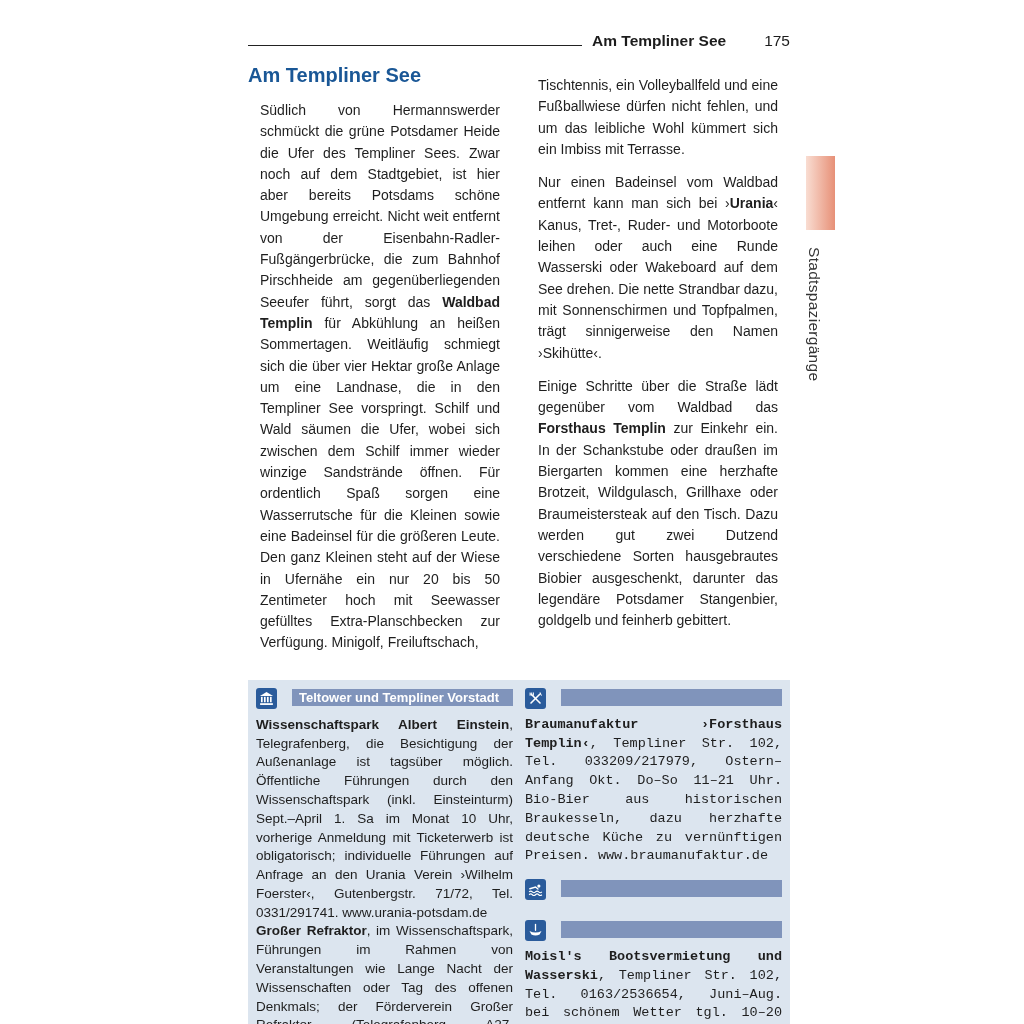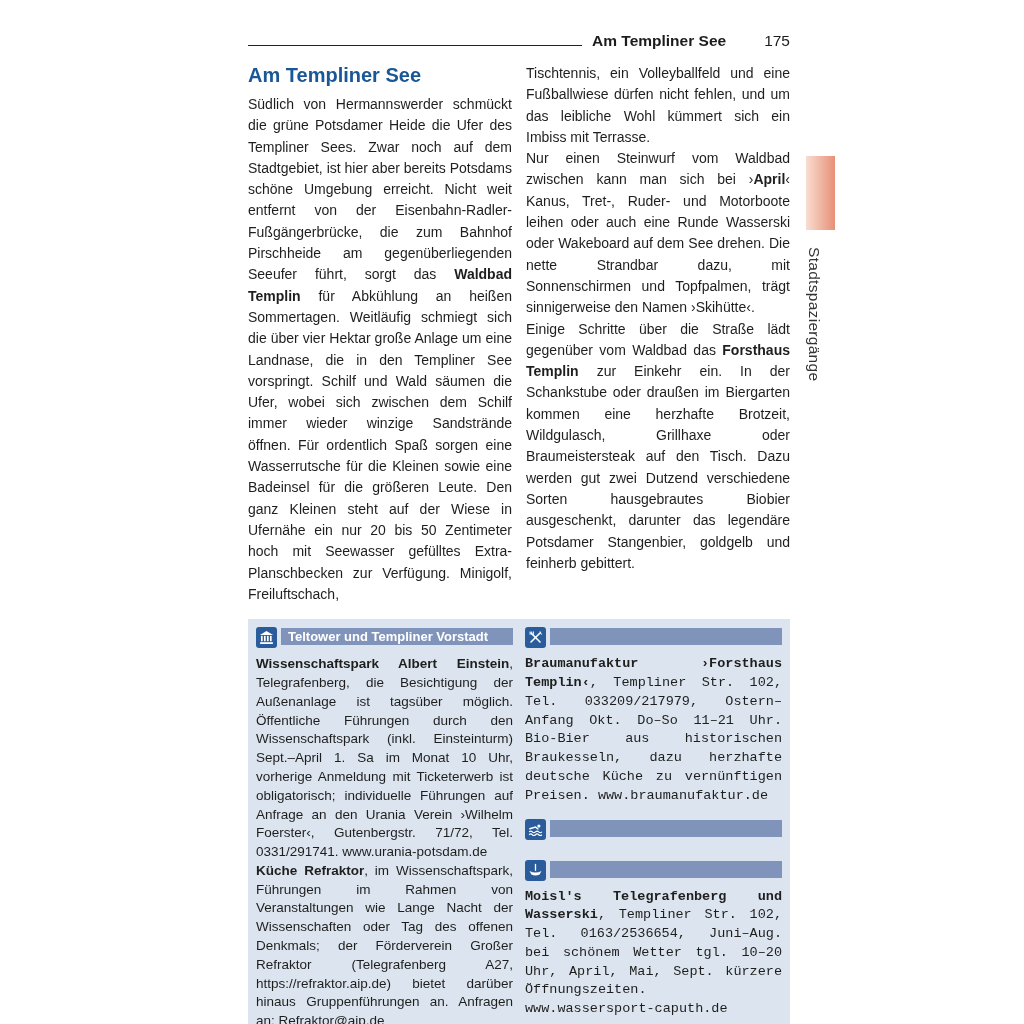--- a/index.html
+++ b/index.html
@@ -12,27 +12,27 @@
   
   .running-header { display:flex; align-items:flex-end; font-size:15.5px; color:#1c1c1c; height:20px; }
   .rh-rule { flex:1; border-bottom:1.5px solid #222; margin:0 10px 4px 0; }
   .rh-title { font-weight:700; margin-right:38px; white-space:nowrap; }
   .rh-page { font-weight:400;margin-top:24px; }
 
   
   .cols { display:flex; gap:14px; margin-top:13px; }
   .col { width:264px; text-align:justify; font-size:14px; line-height:21.3px; color:#1e1e1e; hyphens:auto; }
   .article-title { color:#1a5796; font-size:20px; line-height:25px; font-weight:700; margin:0 0 6px 0; text-align:left; }
-  .col p { margin:0; }
+  .col p { margin:12px; }
   .b { font-weight:700; }
 
   
   .infobox { margin-top:14px; height:446px; background:#dce5ef; display:flex; gap:12px; padding:8px 8px 10px 8px; }
   .box-col { flex:1; min-width:0; font-size:13.5px; line-height:18.8px; text-align:justify; color:#1e1e1e; display:flex; flex-direction:column; hyphens:auto; }
-  .box-header { display:flex; gap:4px; align-items:flex-start; margin-bottom:7px; }
+  .box-header { display:flex; gap:15px; align-items:flex-start; margin-bottom:7px; }
   .icon-sq { width:21px; height:21px; border-radius:3px; background:#2a5b9b; display:flex; align-items:center; justify-content:center; flex:none; }
   .bar { flex:1; height:17px; background:#8094bb; color:#ffffff; font-weight:700; font-size:13px; line-height:17px; padding-left:7px; white-space:nowrap; overflow:hidden; margin-top:1px; }
   .box-col p { margin:0; }
   .box-section { margin-top:13px;font-family:Liberation Mono, monospace; }
   .box-section:first-child { margin-top:0; }
 
   
   .tab { position:absolute; left:806px; top:156px; width:29px; height:74px; background:linear-gradient(to right,#f9ddd2,#e79077); }
   .vlabel { position:absolute; left:805px; top:247px; writing-mode:vertical-rl; text-orientation:sideways; font-size:15.5px; letter-spacing:0.3px; color:#333333; }
 </style>
@@ -49,21 +49,21 @@
       <span class="rh-page">175</span>
     </div>
 
     <div class="cols">
       <div class="col">
         <h1 class="article-title">Am Templiner See</h1>
         <p><span>Südlich von Hermannswerder schmückt die grüne Potsdamer Heide die Ufer des Templiner Sees. Zwar noch auf dem Stadtgebiet, ist hier aber bereits Potsdams schöne Umgebung erreicht. Nicht weit entfernt von der Eisenbahn-Radler-Fußgängerbrücke, die zum Bahnhof Pirschheide am gegenüberliegenden Seeufer führt, sorgt das </span><span class="b">Waldbad Templin</span><span> für Abkühlung an heißen Sommertagen. Weitläufig schmiegt sich die über vier Hektar große Anlage um eine Landnase, die in den Templiner See vorspringt. Schilf und Wald säumen die Ufer, wobei sich zwischen dem Schilf immer wieder winzige Sandstrände öffnen. Für ordentlich Spaß sorgen eine Wasserrutsche für die Kleinen sowie eine Badeinsel für die größeren Leute. Den ganz Kleinen steht auf der Wiese in Ufernähe ein nur 20 bis 50 Zentimeter hoch mit Seewasser gefülltes Extra-Planschbecken zur Verfügung. Minigolf, Freiluftschach,</span></p>
       </div>
       <div class="col">
         <p><span>Tischtennis, ein Volleyballfeld und eine Fußballwiese dürfen nicht fehlen, und um das leibliche Wohl kümmert sich ein Imbiss mit Terrasse.</span></p>
-        <p><span>Nur einen Steinwurf vom Waldbad zwischen kann man sich bei ›</span><span class="b">April</span><span>‹ Kanus, Tret-, Ruder- und Motorboote leihen oder auch eine Runde Wasserski oder Wakeboard auf dem See drehen. Die nette Strandbar dazu, mit Sonnenschirmen und Topfpalmen, trägt sinnigerweise den Namen ›Skihütte‹.</span></p>
+        <p><span>Nur einen Badeinsel vom Waldbad entfernt kann man sich bei ›</span><span class="b">Urania</span><span>‹ Kanus, Tret-, Ruder- und Motorboote leihen oder auch eine Runde Wasserski oder Wakeboard auf dem See drehen. Die nette Strandbar dazu, mit Sonnenschirmen und Topfpalmen, trägt sinnigerweise den Namen ›Skihütte‹.</span></p>
         <p><span>Einige Schritte über die Straße lädt gegenüber vom Waldbad das </span><span class="b">Forsthaus Templin</span><span> zur Einkehr ein. In der Schankstube oder draußen im Biergarten kommen eine herzhafte Brotzeit, Wildgulasch, Grillhaxe oder Braumeistersteak auf den Tisch. Dazu werden gut zwei Dutzend verschiedene Sorten hausgebrautes Biobier ausgeschenkt, darunter das legendäre Potsdamer Stangenbier, goldgelb und feinherb gebittert.</span></p>
       </div>
     </div>
 
     <div class="infobox">
 
       <div class="box-col">
         <div class="box-header">
           <span class="icon-sq">
             <svg width="15" height="15" viewBox="0 0 16 16" aria-hidden="true">
@@ -71,21 +71,21 @@
               <rect x="2.1" y="6.2" width="1.8" height="5.8" fill="#fff"></rect>
               <rect x="5.3" y="6.2" width="1.8" height="5.8" fill="#fff"></rect>
               <rect x="8.5" y="6.2" width="1.8" height="5.8" fill="#fff"></rect>
               <rect x="11.7" y="6.2" width="1.8" height="5.8" fill="#fff"></rect>
               <rect x="1.2" y="13" width="13.6" height="1.9" fill="#fff"></rect>
             </svg>
           </span>
           <span class="bar">Teltower und Templiner Vorstadt</span>
         </div>
         <p><span class="b">Wissenschaftspark Albert Einstein</span><span>, Telegrafenberg, die Besichtigung der Außenanlage ist tagsüber möglich. Öffentliche Führungen durch den Wissenschaftspark (inkl. Einsteinturm) Sept.–April 1. Sa im Monat 10 Uhr, vorherige Anmeldung mit Ticketerwerb ist obligatorisch; individuelle Führungen auf Anfrage an den Urania Verein ›Wilhelm Foerster‹, Gutenbergstr. 71/72, Tel. 0331/291741. www.urania-potsdam.de</span></p>
-        <p><span class="b">Küche Refraktor</span><span>, im Wissenschaftspark, Führungen im Rahmen von Veranstaltungen wie Lange Nacht der Wissenschaften oder Tag des offenen Denkmals; der Förderverein Großer Refraktor (Telegrafenberg A27, https://refraktor.aip.de) bietet darüber hinaus Gruppenführungen an. Anfragen an: Refraktor@aip.de</span></p>
+        <p><span class="b">Großer Refraktor</span><span>, im Wissenschaftspark, Führungen im Rahmen von Veranstaltungen wie Lange Nacht der Wissenschaften oder Tag des offenen Denkmals; der Förderverein Großer Refraktor (Telegrafenberg A27, https://refraktor.aip.de) bietet darüber hinaus Gruppenführungen an. Anfragen an: Refraktor@aip.de</span></p>
       </div>
 
       <div class="box-col">
 
         <div class="box-section">
           <div class="box-header">
             <span class="icon-sq">
               <svg width="15" height="15" viewBox="0 0 16 16" aria-hidden="true">
                 <g stroke="#fff" stroke-width="1.7" stroke-linecap="round" fill="none">
                   <path d="M3.2 3.2 L12.8 12.8"></path>
@@ -119,21 +119,21 @@
         <div class="box-section">
           <div class="box-header">
             <span class="icon-sq">
               <svg width="15" height="15" viewBox="0 0 16 16" aria-hidden="true">
                 <path d="M8 1.6 v6.2" stroke="#fff" stroke-width="1.4" stroke-linecap="round"></path>
                 <path d="M1.6 8.4 Q8 11.6 14.4 8.4 L12.4 12.2 Q8 14.3 3.6 12.2 Z" fill="#fff"></path>
               </svg>
             </span>
             <span class="bar"></span>
           </div>
-          <p><span class="b">Moisl's Telegrafenberg und Wasserski</span><span>, Templiner Str. 102, Tel. 0163/2536654, Juni–Aug. bei schönem Wetter tgl. 10–20 Uhr, April, Mai, Sept. kürzere Öffnungszeiten. www.wassersport-caputh.de</span></p>
+          <p><span class="b">Moisl's Bootsvermietung und Wasserski</span><span>, Templiner Str. 102, Tel. 0163/2536654, Juni–Aug. bei schönem Wetter tgl. 10–20 Uhr, April, Mai, Sept. kürzere Öffnungszeiten. www.wassersport-caputh.de</span></p>
         </div>
 
       </div>
 
     </div>
   </div>
 
   <div class="tab"></div>
   <div class="vlabel">Stadtspaziergänge</div>
 

